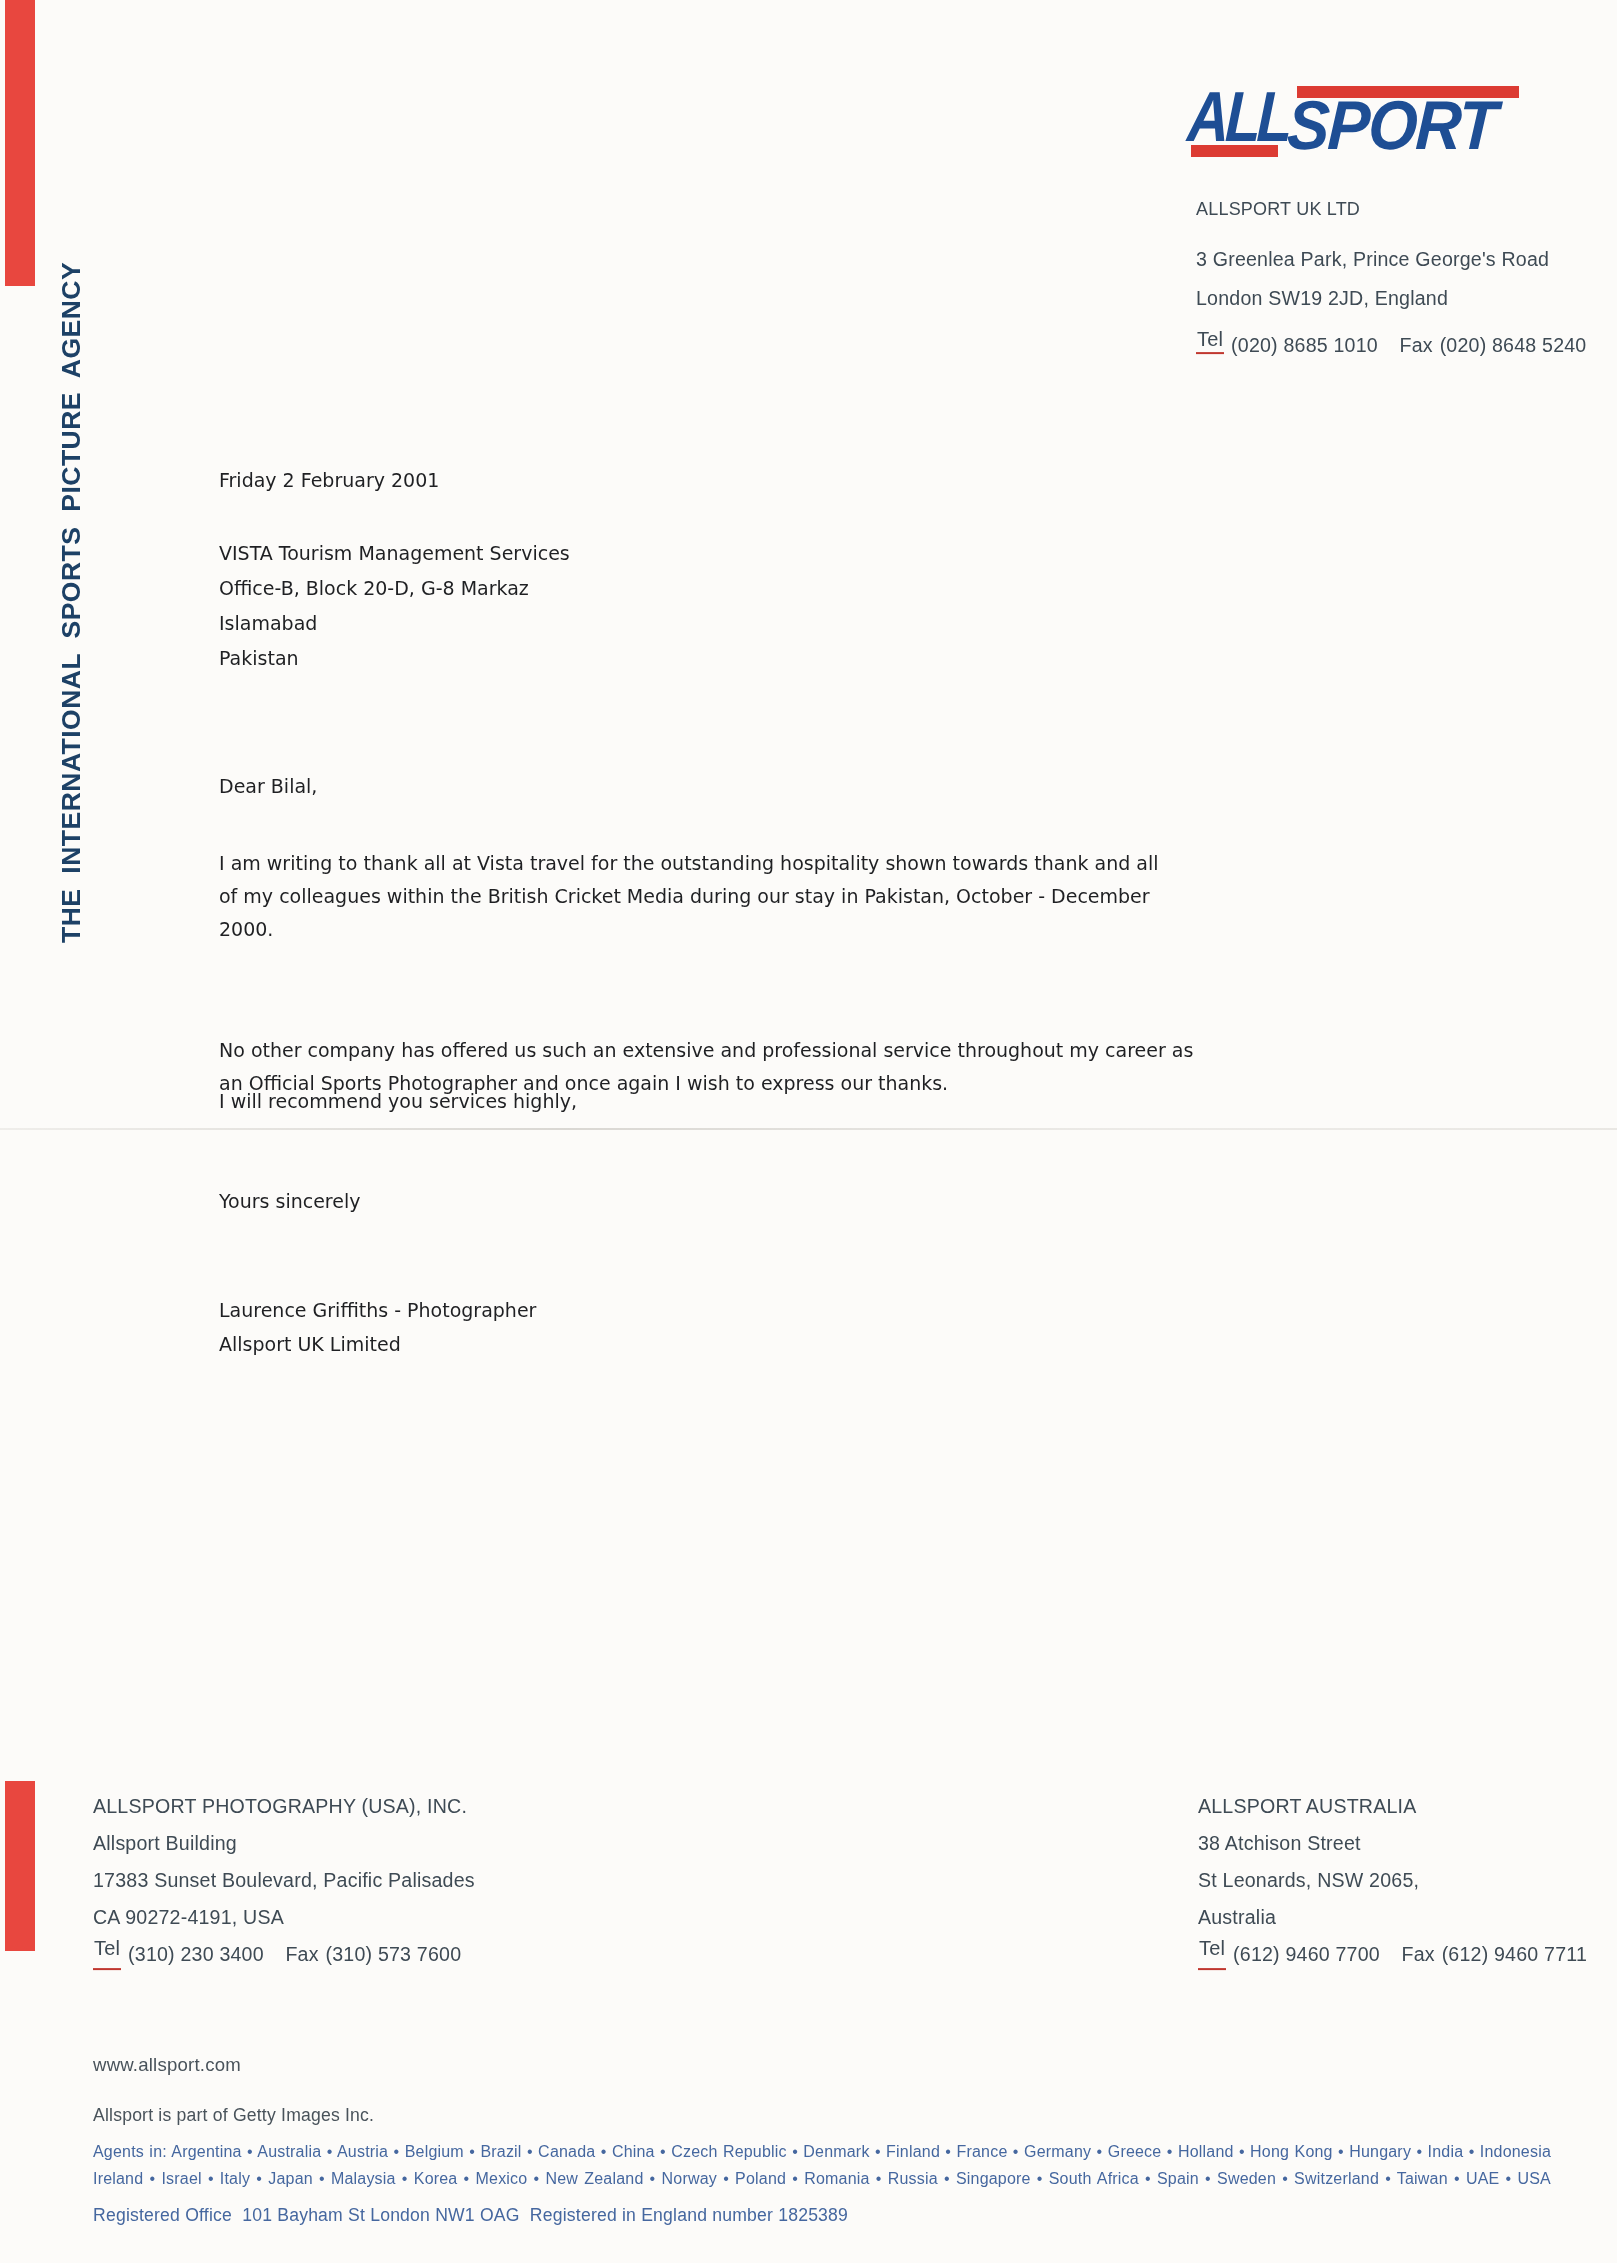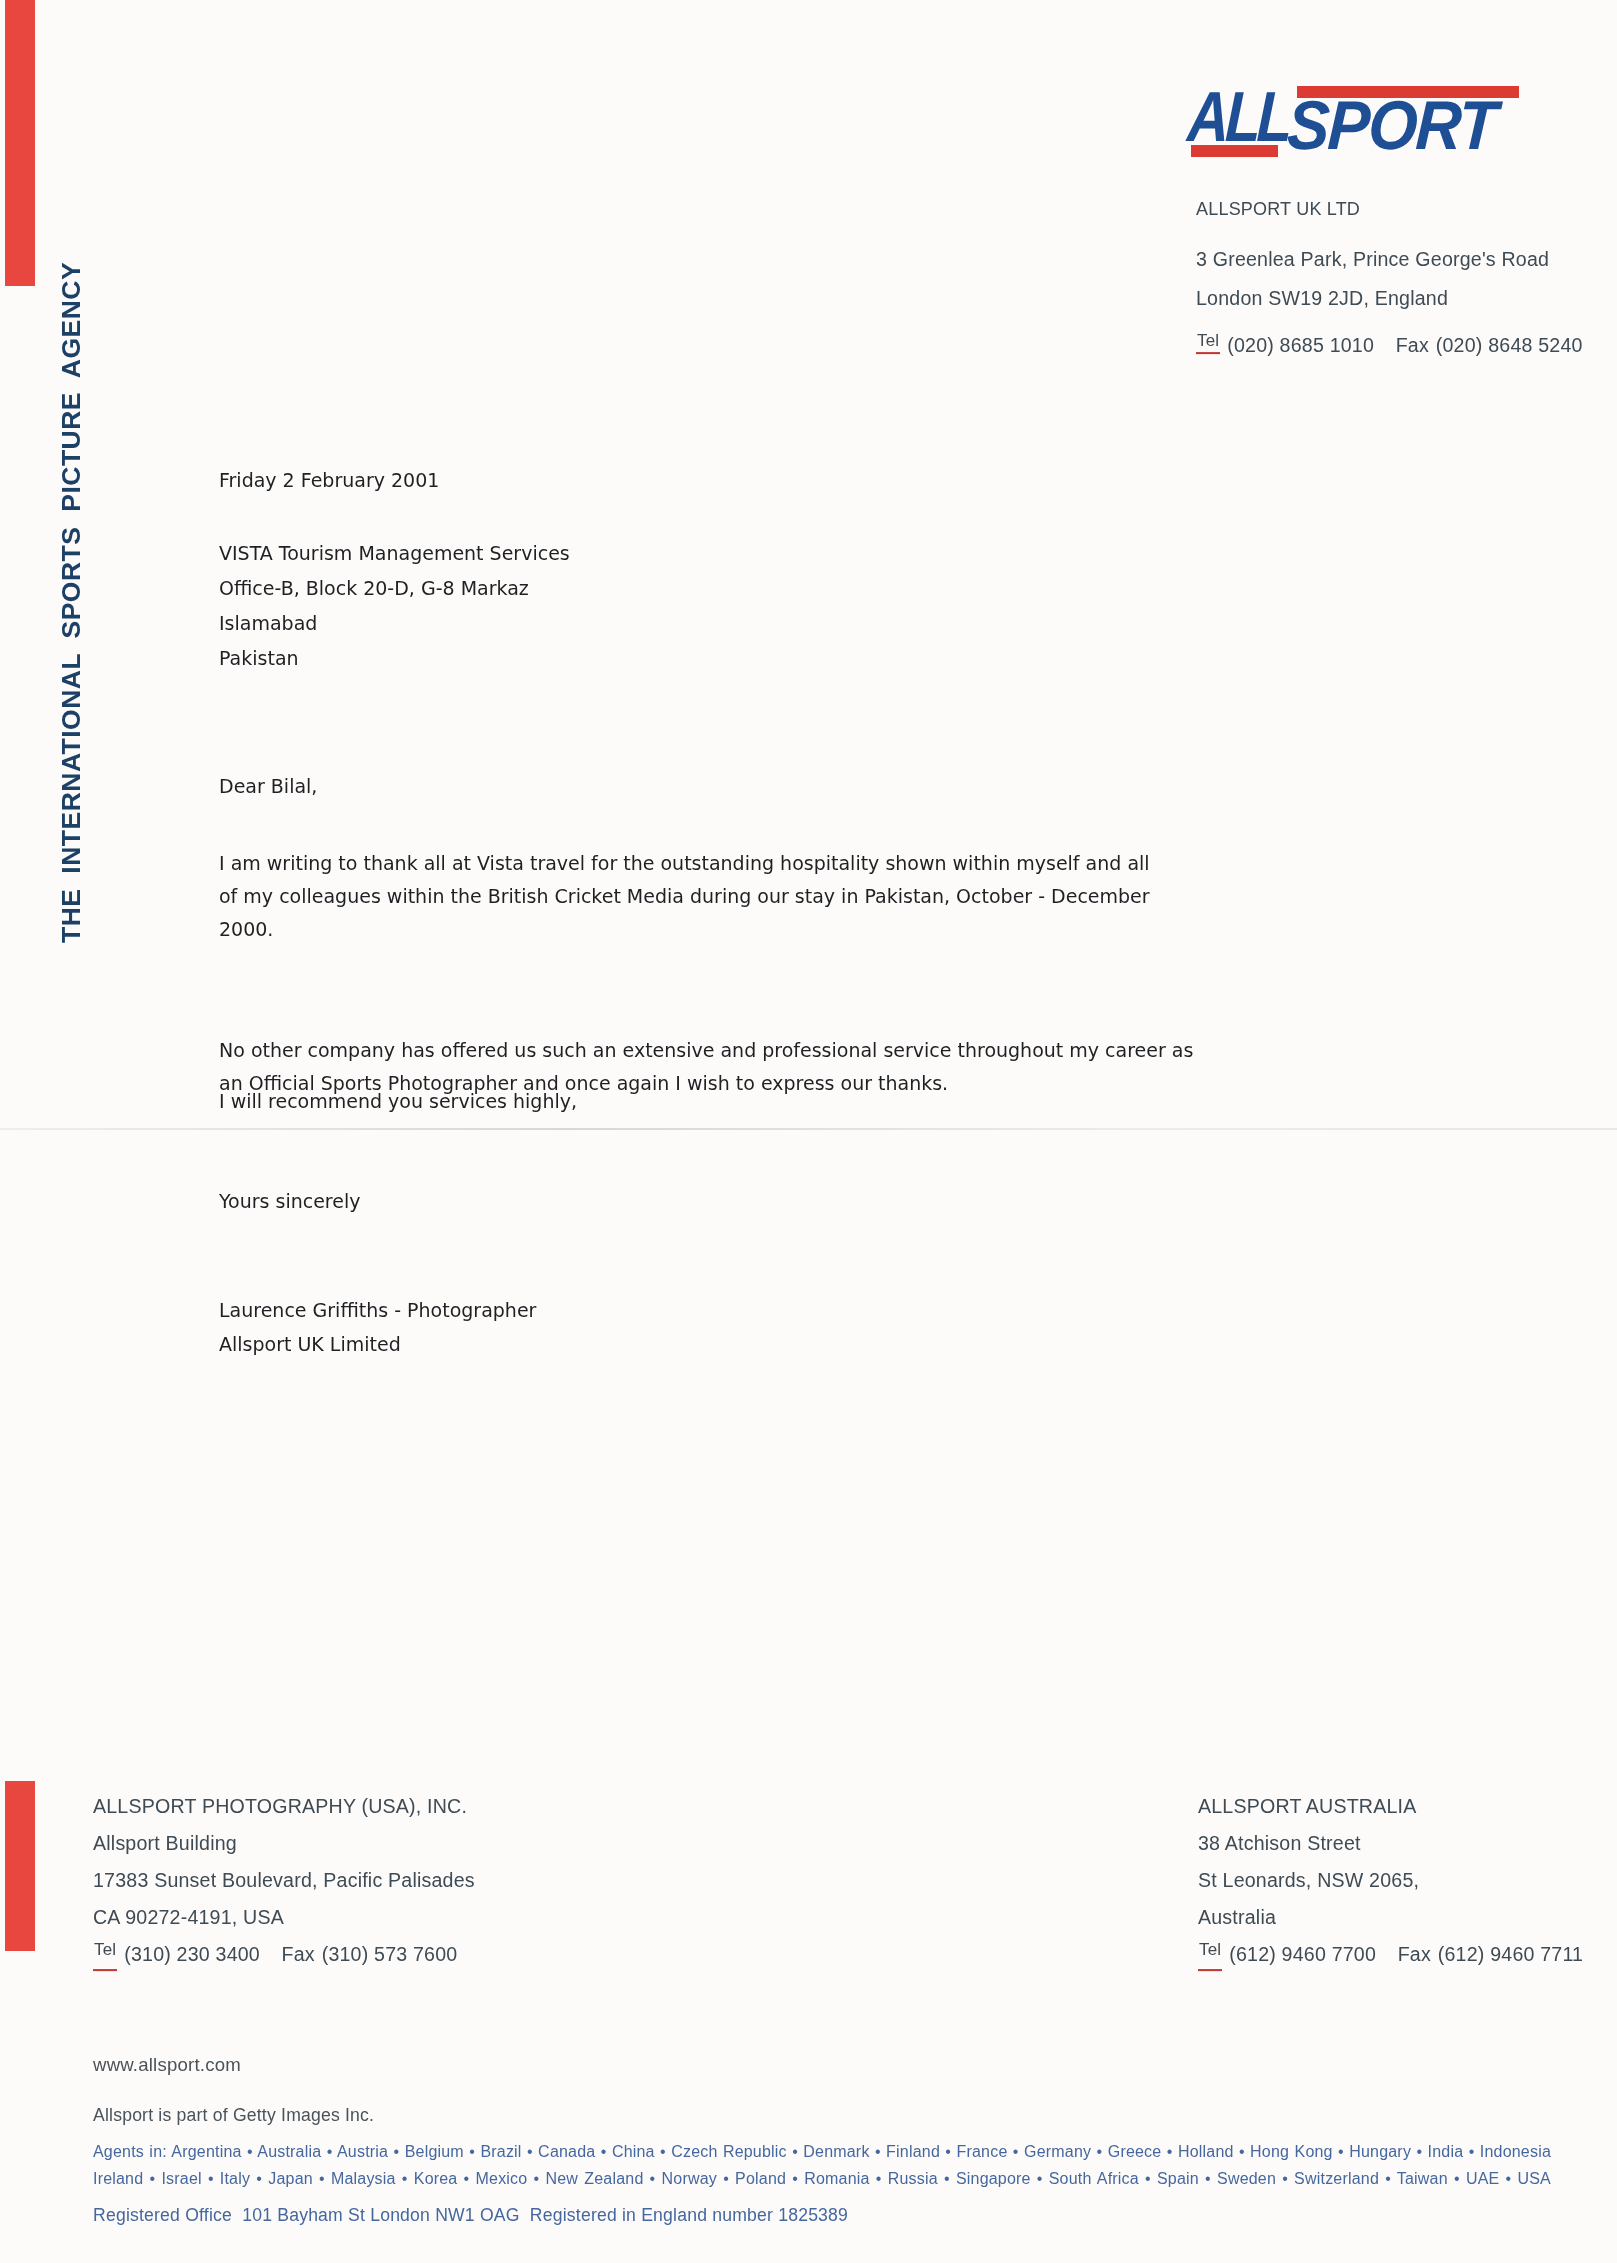--- a/index.html
+++ b/index.html
@@ -43,21 +43,21 @@
   .office .office-line { font-size:19.6px; }
   .uk-office { left:1196px; top:199px; }
   .uk-office .office-name { margin-bottom:19.6px; }
   .uk-office .office-line { line-height:39px; }
   .uk-office .office-tel  { margin-top:16.7px; }
   .usa-office { left:93px;  top:1788px; line-height:37px; }
   .aus-office { left:1198px; top:1788px; line-height:37px; }
   .usa-office .office-name, .aus-office .office-name { font-size:19.6px; }
   .office-tel { font-size:19.6px; white-space:nowrap; }
   .tel-label {
-    display:inline-block; font-size:17px;
+    display:inline-block; font-size:20px;
     border-bottom:2.9px solid #c0372f; padding:0 1px 1px 1px;
     transform:translateY(-5.9px); margin-right:6.9px;
   }
   .fax-label { margin-left:21.6px; margin-right:6.9px; }
 
   
   .bl {
     position:absolute; left:219px;
     font-family:"DejaVu Sans", sans-serif;
     font-size:19px; color:#1f2023; white-space:nowrap;
@@ -124,21 +124,21 @@
   <div class="bl recipient">
     <div class="bline">VISTA Tourism Management Services</div>
     <div class="bline">Office-B, Block 20-D, G-8 Markaz</div>
     <div class="bline">Islamabad</div>
     <div class="bline">Pakistan</div>
   </div>
 
   <div class="bl salutation">Dear Bilal,</div>
 
   <div class="bl para1">
-    <div>I am writing to thank all at Vista travel for the outstanding hospitality shown within myself and all</div>
+    <div>I am writing to thank all at Vista travel for the outstanding hospitality shown towards thank and all</div>
     <div>of my colleagues within the British Cricket Media during our stay in Pakistan, October - December</div>
     <div>2000.</div>
   </div>
 
   <div class="bl para2">
     <div>No other company has offered us such an extensive and professional service throughout my career as</div>
     <div>an Official Sports Photographer and once again I wish to express our thanks.</div>
   </div>
 
   <div class="bl para3">I will recommend you services highly,</div>

